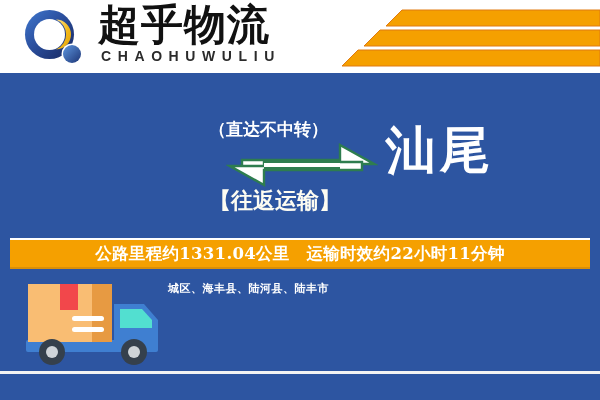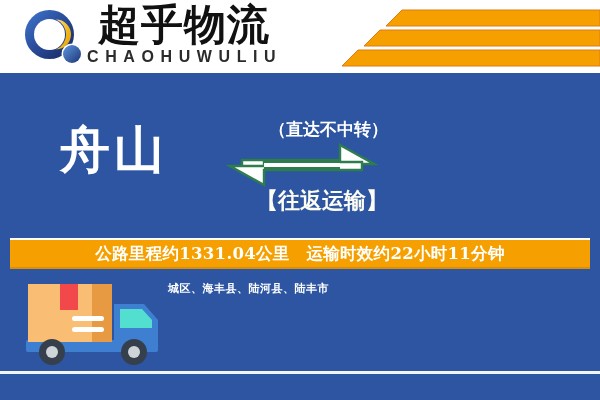--- a/index.html
+++ b/index.html
@@ -21,22 +21,22 @@
   .logo-mark{
     position:absolute;left:22px;top:9px;width:74px;height:58px;
   }
   .logo-text-cn{
     position:absolute;left:98px;top:2px;
     font-family:"DejaVu Serif","Liberation Serif",serif;
     font-weight:bold;font-size:42px;color:#111111;
     letter-spacing:1px;line-height:46px;white-space:nowrap;
   }
   .logo-text-en{
-    position:absolute;left:87px;top:48px;
-    font-size:16px;font-weight:bold;color:#2b2b2b;
+    position:absolute;left:101px;top:48px;
+    font-size:14px;font-weight:bold;color:#2b2b2b;
     letter-spacing:6.6px;white-space:nowrap;
   }
   .stripes{
     position:absolute;right:0;top:6px;width:310px;height:62px;
   }
 
   
   .blue-body{
     position:absolute;left:0;top:73px;width:600px;height:327px;
     background:#2d55a1;
@@ -50,21 +50,21 @@
     letter-spacing:4px;
   }
   .city.origin{ left:60px; }
   .city.dest{ left:386px; }
 
   .arrow-wrap{
     position:absolute;left:226px;top:140px;width:152px;height:50px;
   }
 
   .note{
-    position:absolute;width:170px;text-align:right;left:218px;
+    position:absolute;width:170px;text-align:left;left:209px;
     font-family:"DejaVu Serif","Liberation Serif",serif;
     font-weight:bold;color:#ffffff;white-space:nowrap;
   }
   .note.top{ top:118px;font-size:17px; }
   .note.bottom{ top:186px;font-size:22px;color:#fdfcf2; }
 
   
   .orange-bar{
     position:absolute;left:10px;top:238px;width:580px;height:31px;
     background:#f5a000;
@@ -136,21 +136,21 @@
       <svg width="310" height="62" viewBox="0 0 310 62" xmlns="http://www.w3.org/2000/svg">
         <polygon points="112,4 310,4 310,20 96,20" fill="#f5a000" stroke="#e07a10" stroke-width="1"></polygon>
         <polygon points="90,24 310,24 310,40 74,40" fill="#f5a000" stroke="#e07a10" stroke-width="1"></polygon>
         <polygon points="68,44 310,44 310,60 52,60" fill="#f5a000" stroke="#e07a10" stroke-width="1"></polygon>
       </svg>
     </div>
   </div>
 
   <div class="blue-body"></div>
 
-  <div class="city origin">舟山</div>
+  <div class="city dest">汕尾</div>
 
   <div class="note top">（直达不中转）</div>
 
   <div class="arrow-wrap">
     <svg width="152" height="50" viewBox="0 0 152 50" xmlns="http://www.w3.org/2000/svg">
 
       <polygon points="16,20 114,20 114,5 148,24 114,24 114,28 16,28" fill="#ffffff" stroke="#2e7d4f" stroke-width="2.4" stroke-linejoin="miter"></polygon>
 
       <polygon points="136,30 38,30 38,45 4,26 38,26 38,22 136,22" fill="#ffffff" stroke="#2e7d4f" stroke-width="2.4" stroke-linejoin="miter"></polygon>
 

